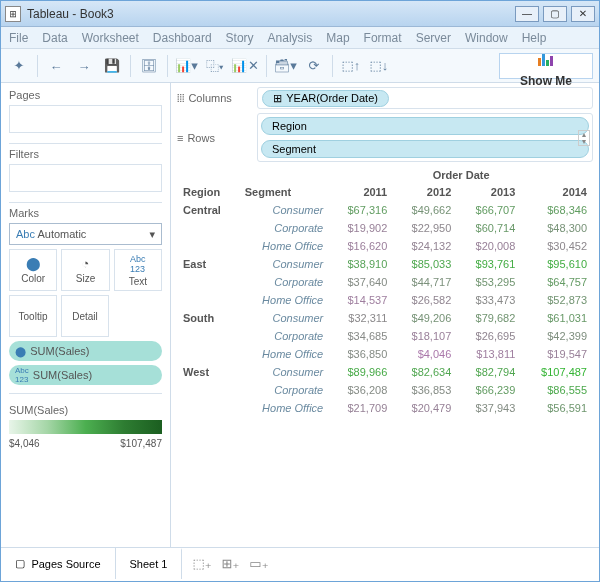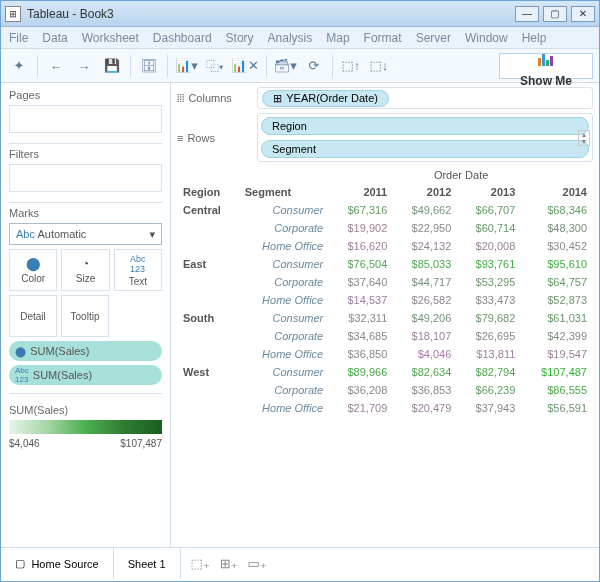--- a/index.html
+++ b/index.html
@@ -39,21 +39,21 @@
 .row-pills { margin-left: 0; margin-bottom: 2px; }
 .row-pills .shelf-body { flex-direction: column; align-items: stretch; height: auto; padding: 3px; position: relative; }
 .scroll-arrows { position: absolute; right: 2px; top: 50%; transform: translateY(-50%); width: 12px; font-size: 8px; color: #888; text-align: center; line-height: 7px; border: 1px solid #ccc; }
 .data-table { margin-top: 4px; font-size: 11px; }
 .data-table table { border-collapse: collapse; width: 100%; }
 .data-table th, .data-table td { padding: 3px 6px; text-align: right; white-space: nowrap; }
 .data-table th { color: #555; font-weight: bold; }
 .data-table .rh { text-align: left; color: #555; font-weight: bold; }
 .data-table .sh { text-align: right; color: #6a8aa0; font-style: italic; }
 .data-table td.val { font-family: Arial; }
-.super-header td { text-align: center; color: #555; font-weight: normal; padding-bottom: 2px; }
+.super-header td { text-align: center; color: #555; font-weight: bold; padding-bottom: 2px; }
 .footer { height: 32px; border-top: 1px solid #cfdce9; display: flex; align-items: center; font-size: 11px; }
 .footer-tab { padding: 0 14px; height: 100%; display: flex; align-items: center; border-right: 1px solid #cfdce9; gap: 6px; }
 .footer-tab.active { background: #fff; border-top: 2px solid #fff; margin-top: -1px; font-weight: normal; }
 .footer-icons { display: flex; gap: 10px; padding: 0 10px; color: #888; font-size: 13px; }
 hr.sep { border: none; border-top: 1px solid #d8e2ec; margin: 4px 0; }
 </style>
 </head>
 <body>
 
 <div class="titlebar">
@@ -131,24 +131,24 @@
           <span class="micon">◔</span>
           <span>Size</span>
         </div>
       <div class="mark-btn">
           <span class="micon" style="color:#3a7db4;font-size:9px">Abc<br>123</span>
           <span>Text</span>
         </div>
     </div>
     <div class="marks-row">
       <div class="mark-btn" style="flex:0 0 48px">
+          <span>Tooltip</span>
+        </div>
+      <div class="mark-btn" style="flex:0 0 48px">
           <span>Detail</span>
-        </div>
-      <div class="mark-btn" style="flex:0 0 48px">
-          <span>Tooltip</span>
         </div>
     </div>
     <div class="pill">
         <span class="pill-icon" style="color:#3a7db4">⬤</span>
         <span>SUM(Sales)</span>
       </div>
     <div class="pill">
         <span class="pill-icon" style="color:#3a7db4;font-size:8px">Abc<br>123</span>
         <span>SUM(Sales)</span>
       </div>
@@ -224,21 +224,21 @@
               <td class="rh"></td>
               <td class="sh">Home Office</td>
               <td class="val" style="color:rgb(155,127,155)">$16,620</td>
               <td class="val" style="color:rgb(147,132,147)">$24,132</td>
               <td class="val" style="color:rgb(152,129,152)">$20,008</td>
               <td class="val" style="color:rgb(140,135,140)">$30,452</td>
             </tr>
             <tr>
               <td class="rh">East</td>
               <td class="sh">Consumer</td>
-              <td class="val" style="color:rgb(87,162,87)">$76,504</td>
+              <td class="val" style="color:rgb(87,162,87)">$38,910</td>
               <td class="val" style="color:rgb(77,167,77)">$85,033</td>
               <td class="val" style="color:rgb(67,172,67)">$93,761</td>
               <td class="val" style="color:rgb(65,173,65)">$95,610</td>
             </tr>
             <tr>
               <td class="rh"></td>
               <td class="sh">Corporate</td>
               <td class="val" style="color:rgb(132,139,132)">$37,640</td>
               <td class="val" style="color:rgb(123,144,123)">$44,717</td>
               <td class="val" style="color:rgb(113,149,113)">$53,295</td>
@@ -302,21 +302,21 @@
             </tr>
           </tbody>
         </table>
     </div>
   </div>
 </div>
 
 <div class="footer">
   <div class="footer-tab">
       <span>▢</span>
-      <span>Home Source</span>
+      <span>Pages Source</span>
     </div>
   <div class="footer-tab active">
       <span>Sheet 1</span>
     </div>
   <div class="footer-icons">
     <span>⬚₊</span>
     <span>⊞₊</span>
     <span>▭₊</span>
   </div>
 </div>

